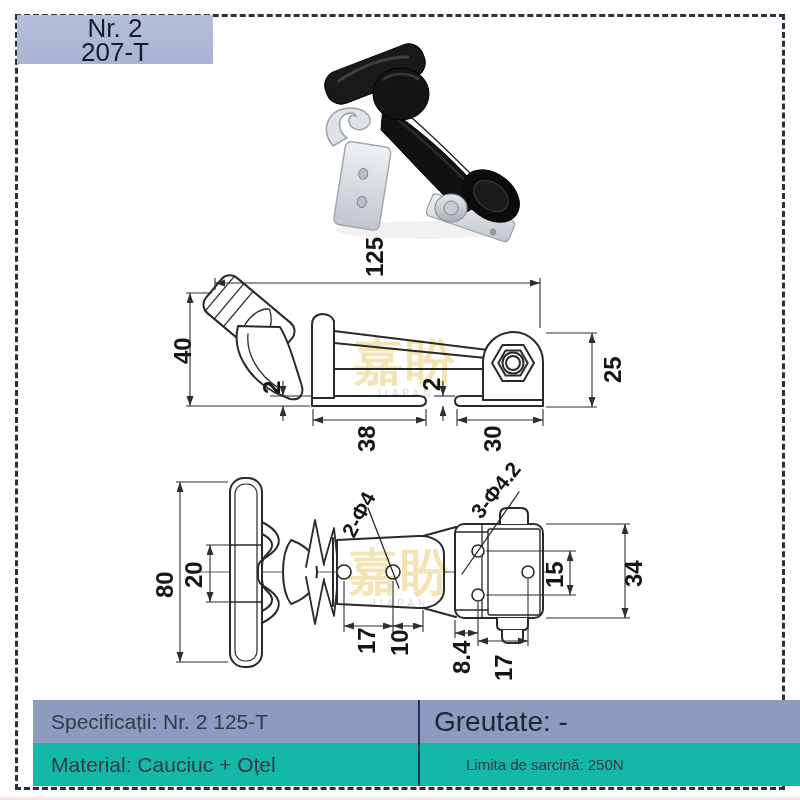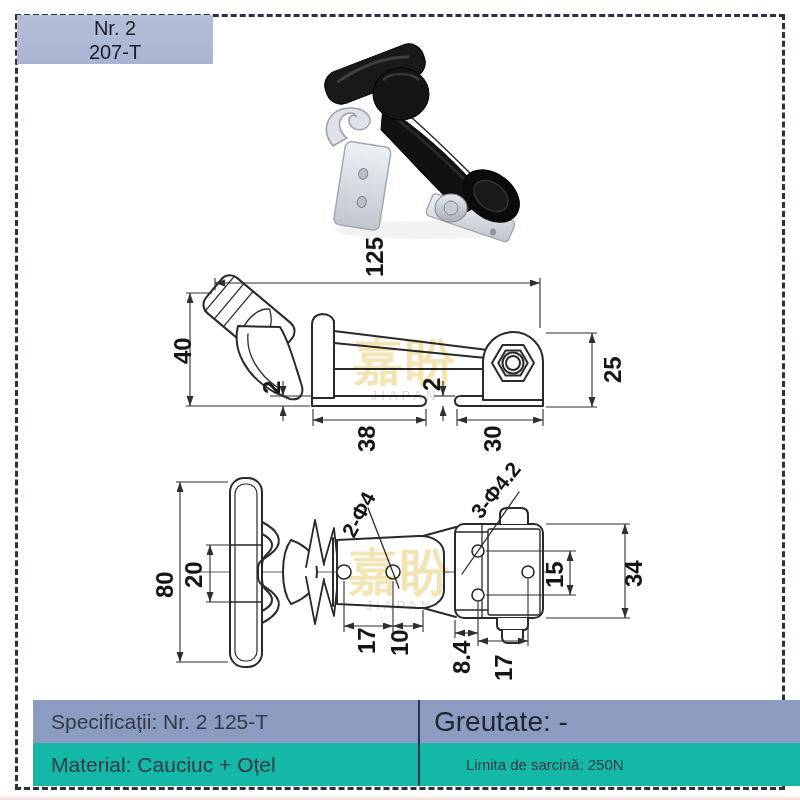--- a/index.html
+++ b/index.html
@@ -3,38 +3,38 @@
 <meta charset="utf-8">
 <style>
   html,body{margin:0;padding:0;background:#ffffff;}
   .canvas{position:relative;width:800px;height:800px;background:#ffffff;overflow:hidden;
           font-family:"Liberation Sans",sans-serif;}
   .dashed-border{position:absolute;left:15px;top:14px;width:764px;height:770px;
                  border:3px dashed #2b3140;pointer-events:none;}
   .badge{position:absolute;left:17px;top:15px;width:196px;height:49px;
          background:linear-gradient(180deg,#b4bfd9,#a9b4d2);
          display:flex;flex-direction:column;align-items:center;justify-content:flex-end;
-         color:#141b29;font-size:20px;line-height:24px;}
+         color:#141b29;font-size:26px;line-height:24px;}
   .photo{position:absolute;left:295px;top:28px;}
   .techsvg{position:absolute;}
   .side-view{left:150px;top:230px;}
   .top-view{left:140px;top:440px;}
   .outline path,.outline rect,.outline polygon,.outline circle{
       fill:#ffffff;stroke:#2a2a2a;stroke-width:2;stroke-linejoin:round;stroke-linecap:round;}
   .outline .thin{stroke-width:1.3;fill:none;}
   .outline .nofill{fill:none;}
   .dims path,.dims line{stroke:#2f2f2f;stroke-width:1.1;fill:none;}
   .dimtxt{font-family:"Liberation Sans",sans-serif;font-weight:bold;font-size:24px;fill:#151515;}
   .dimtxt.small{font-size:21px;}
   .centerline{stroke:#4a4a4a;stroke-width:0.9;fill:none;}
   .watermark{position:absolute;width:130px;text-align:center;mix-blend-mode:multiply;
              opacity:.92;pointer-events:none;z-index:5;}
   .wm-cjk{font-size:50px;font-weight:bold;color:#f3e2ae;letter-spacing:2px;line-height:52px;
           font-family:"DejaVu Sans",sans-serif;}
-  .wm-latin{font-size:13px;color:#d5d5d5;letter-spacing:4px;margin-top:0px;}
+  .wm-latin{font-size:10px;color:#d5d5d5;letter-spacing:4px;margin-top:0px;}
   .spec-table{position:absolute;left:33px;top:700px;width:770px;height:86px;z-index:6;
               color:#2e3442;}
   .spec-row{display:flex;width:100%;height:43px;align-items:center;}
   .row1{background:#8c9cc0;}
   .row2{background:#14b8a6;}
   .cell-left{width:385px;padding-left:18px;box-sizing:border-box;font-size:21px;color:#333947;}
   .cell-right{width:385px;padding-left:16px;box-sizing:border-box;}
   .weight-text{font-size:28px;color:#20262f;}
   .load-text{font-size:15px;color:#333947;padding-left:48px;}
   .table-divider{position:absolute;left:385px;top:0;width:2px;height:86px;background:#22315c;}

